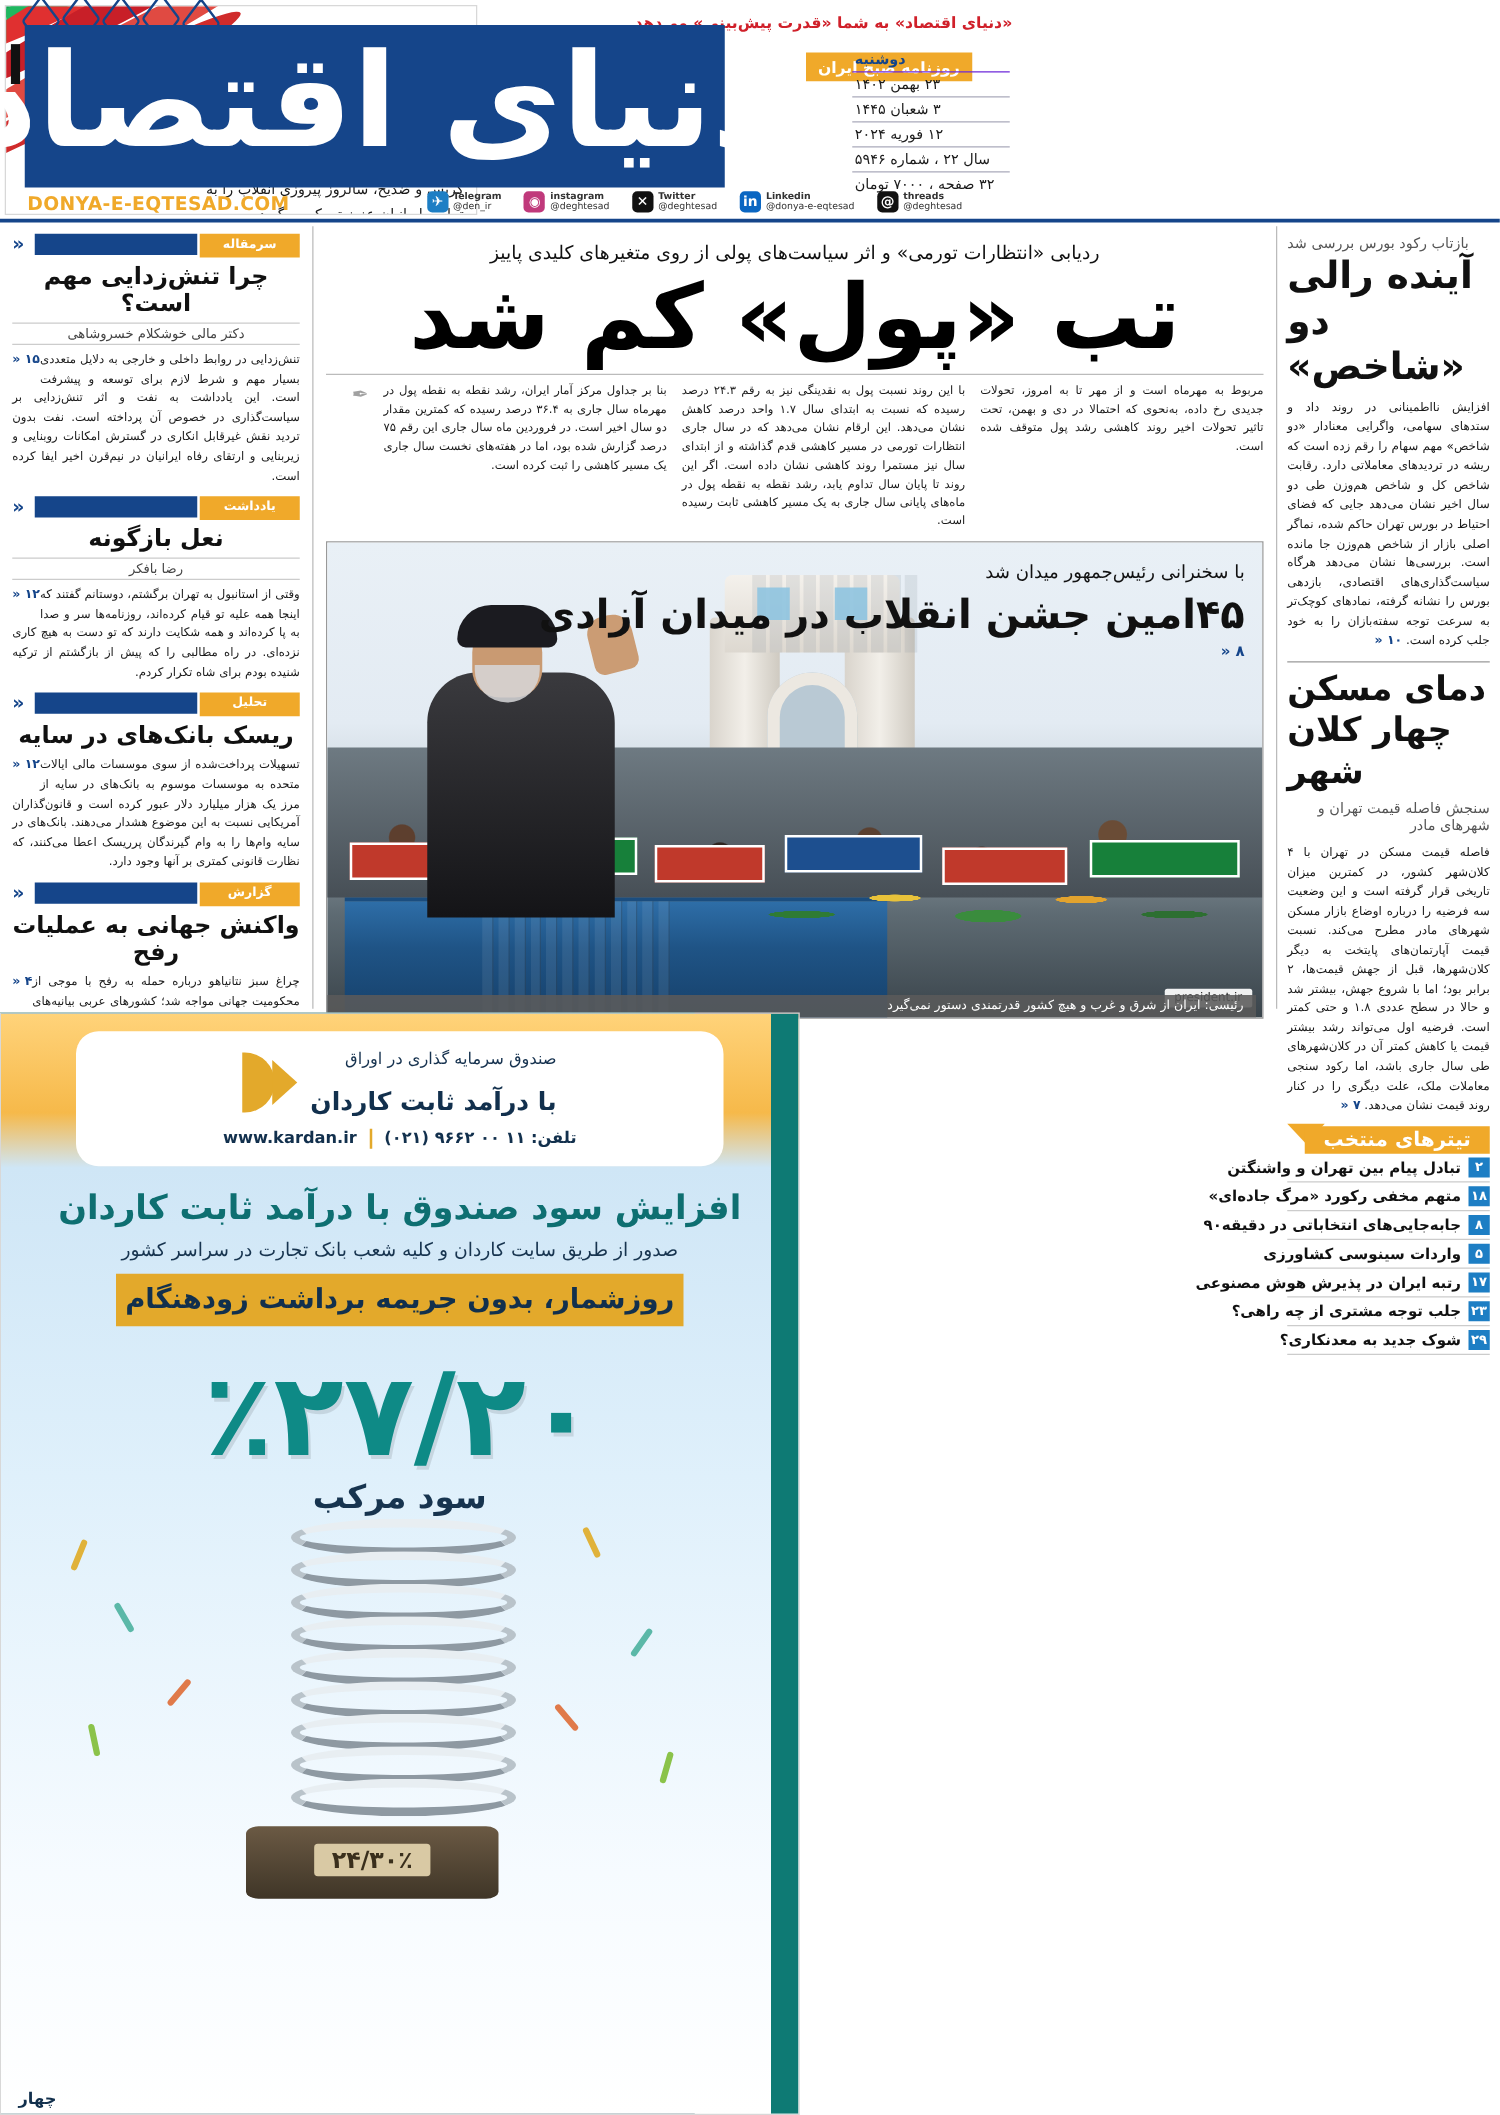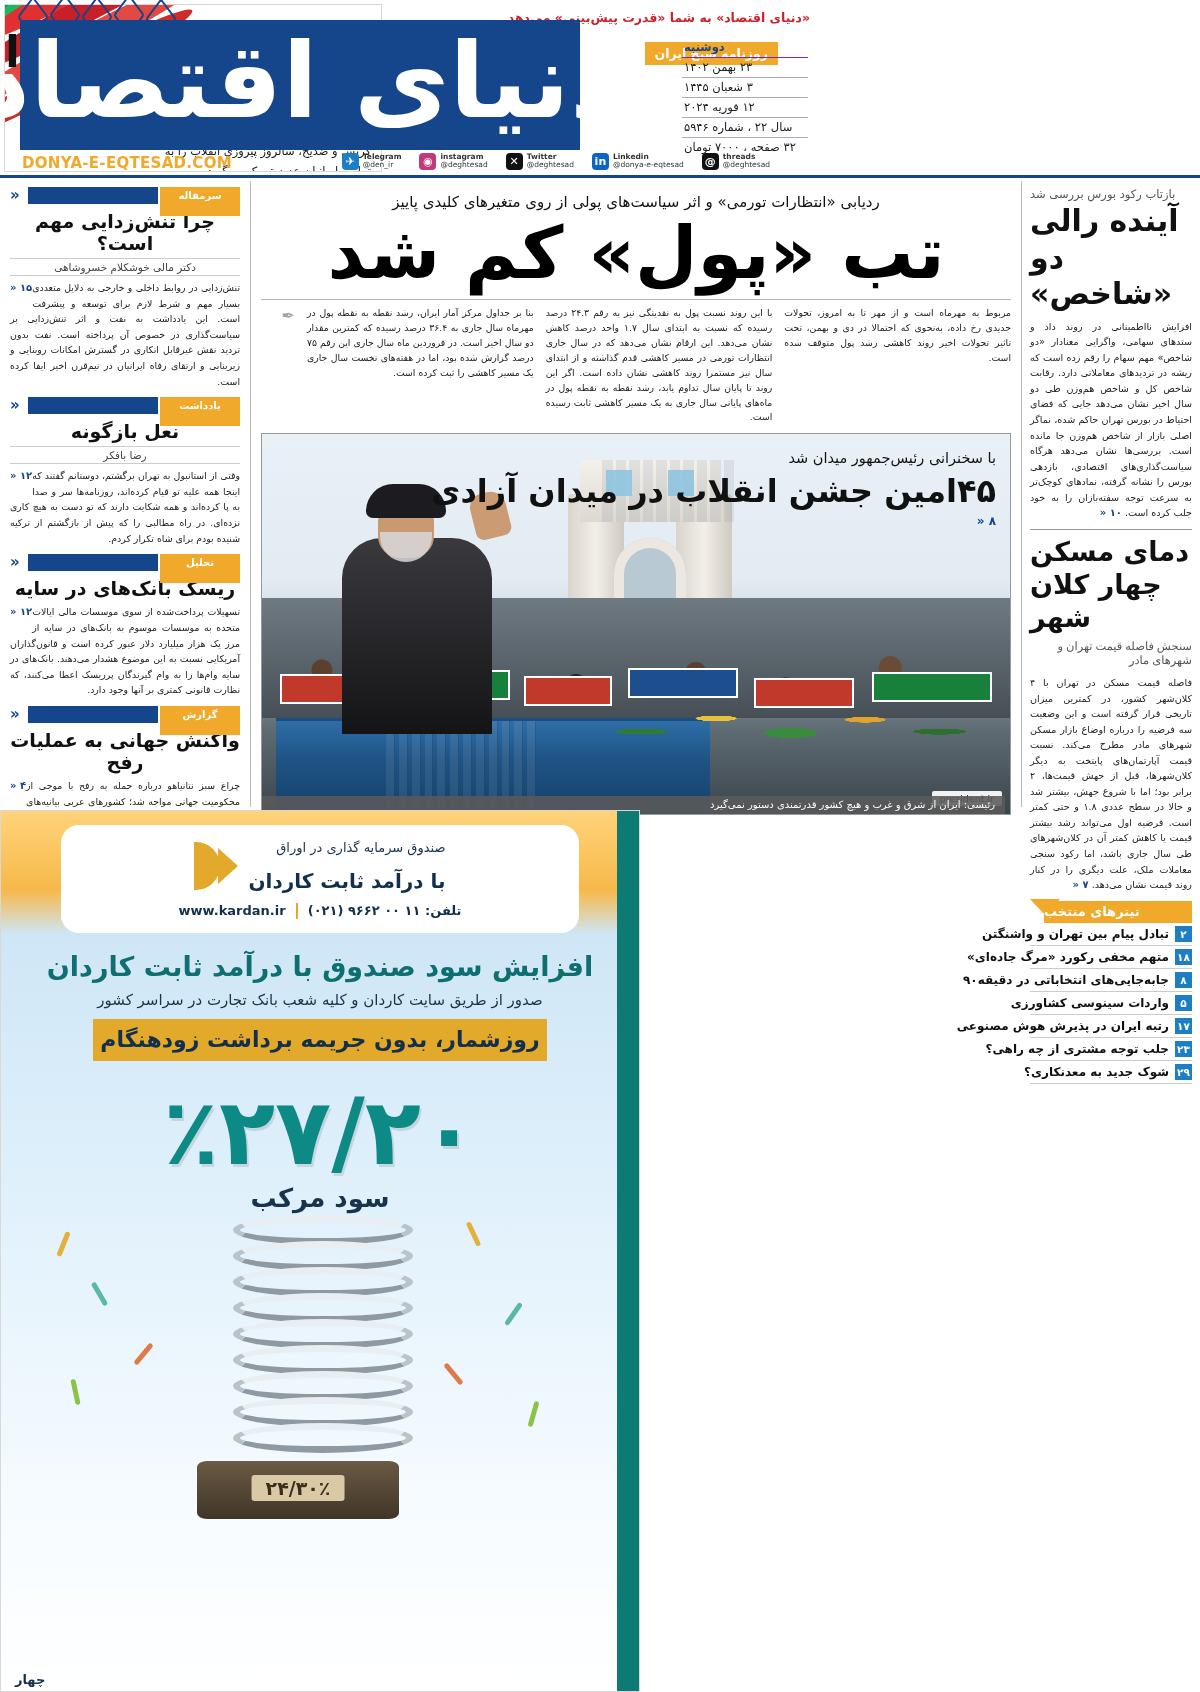--- a/index.html
+++ b/index.html
@@ -109,21 +109,21 @@
   .rs-title.two { font-size: 27px; }
   .rs-body {
     font-size: 9.6px; line-height:1.62; color:#1a1a1a; text-align:justify; margin-top:6px;
   }
   .pg { color:#15458a; font-weight:bold; font-size:10px; }
   .hr-thin { border-top:1px solid #999; margin: 8px 0 6px; }
 
   .picks-head { position:relative; height: 22px; margin-top: 8px; }
   .picks-head .bar {
     position:absolute; right:0; left: 14px; top:0; height: 22px; background:#f0a92a;
-    color:#fff; font-size: 13px; font-weight:bold; text-align:left; line-height:22px;
+    color:#fff; font-size: 16px; font-weight:bold; text-align:center; line-height:22px;
   }
   .picks-head .chev {
     position:absolute; left:0; top:-2px; width:0; height:0;
     border-left: 15px solid transparent; border-right: 15px solid transparent;
     border-top: 16px solid #f0a92a;
   }
   .pick-row { display:flex; align-items:center; gap:6px; border-bottom:1px solid #ccc; padding: 3px 0; }
   .pick-num {
     background:#1d7ec4; color:#fff; font-size:10.5px; font-weight:bold;
     min-width:17px; height:16px; line-height:16px; text-align:center;
@@ -236,21 +236,21 @@
   .photo-caption {
     position:absolute; left:0; right:5px; bottom:0; height: 18px; background: rgba(90,90,90,.88);
     color:#fff; font-size: 10px; line-height:18px; padding: 0 10px; text-align:right;
   }
 
   
   .sec { margin-bottom: 8px; }
   .sec-head { position:relative; height: 17px; margin-bottom: 6px; }
   .sec-head .sh-bar { position:absolute; left:18px; right: 82px; top:0; height:17px; background:#15458a; }
   .sec-head .sh-lbl {
-    position:absolute; right:0; width: 80px; top:0; height:29px; background:#f0a92a;
+    position:absolute; right:0; width: 80px; top:0; height:19px; background:#f0a92a;
     color:#fff; font-size: 10px; font-weight:bold; text-align:center; line-height:17px;
   }
   .sec-head .sh-gt { position:absolute; left:0; top:-1px; color:#15458a; font-size: 15px; font-weight:bold; line-height:18px;}
   .sec-title { text-align:center; font-size: 19px; font-weight:bold; color:#111; letter-spacing:-.3px; }
   .sec-author {
     text-align:center; font-size: 10.5px; color:#444; margin: 4px 0 4px;
     border-top:1px solid #ccc; border-bottom:1px solid #ccc; padding: 2px 0;
     display:inline-block; width:100%;
   }
   .sec-body { font-size: 9.4px; line-height:1.66; color:#1a1a1a; text-align:justify; }
@@ -468,21 +468,21 @@
         <div class="rs-kicker">بازتاب رکود بورس بررسی شد</div>
         <div class="rs-title">آینده رالی دو «شاخص»</div>
         <div class="rs-body">
           <span>افزایش نااطمینانی در روند داد و ستدهای سهامی، واگرایی معنادار «دو شاخص» مهم سهام را رقم زده است که ریشه در تردیدهای معاملاتی دارد. رقابت شاخص کل و شاخص هم‌وزن طی دو سال اخیر نشان می‌دهد جایی که فضای احتیاط در بورس تهران حاکم شده، نماگر اصلی بازار از شاخص هم‌وزن جا مانده است. بررسی‌ها نشان می‌دهد هرگاه سیاست‌گذاری‌های اقتصادی، بازدهی بورس را نشانه گرفته، نمادهای کوچک‌تر به سرعت توجه سفته‌بازان را به خود جلب کرده است.</span>
           <span class="pg">۱۰ «</span>
         </div>
       </div>
       <div class="hr-thin"></div>
       <div>
         <div class="rs-title two">دمای مسکن چهار کلان شهر</div>
-        <div class="rs-kicker" style="text-align:right;margin-top:4px;font-family:Liberation Serif, serif;">سنجش فاصله قیمت تهران و شهرهای مادر</div>
+        <div class="rs-kicker" style="text-align:right;margin-top:4px;">سنجش فاصله قیمت تهران و شهرهای مادر</div>
         <div class="rs-body">
           <span>فاصله قیمت مسکن در تهران با ۴ کلان‌شهر کشور، در کمترین میزان تاریخی قرار گرفته است و این وضعیت سه فرضیه را درباره اوضاع بازار مسکن شهرهای مادر مطرح می‌کند. نسبت قیمت آپارتمان‌های پایتخت به دیگر کلان‌شهرها، قبل از جهش قیمت‌ها، ۲ برابر بود؛ اما با شروع جهش، بیشتر شد و حالا در سطح عددی ۱.۸ و حتی کمتر است. فرضیه اول می‌تواند رشد بیشتر قیمت یا کاهش کمتر آن در کلان‌شهرهای طی سال جاری باشد، اما رکود سنجی معاملات ملک، علت دیگری را در کنار روند قیمت نشان می‌دهد.</span>
           <span class="pg">۷ «</span>
         </div>
       </div>
 
       <div class="picks-head">
         <div class="chev"></div>
         <div class="bar">تیترهای منتخب</div>
       </div>

